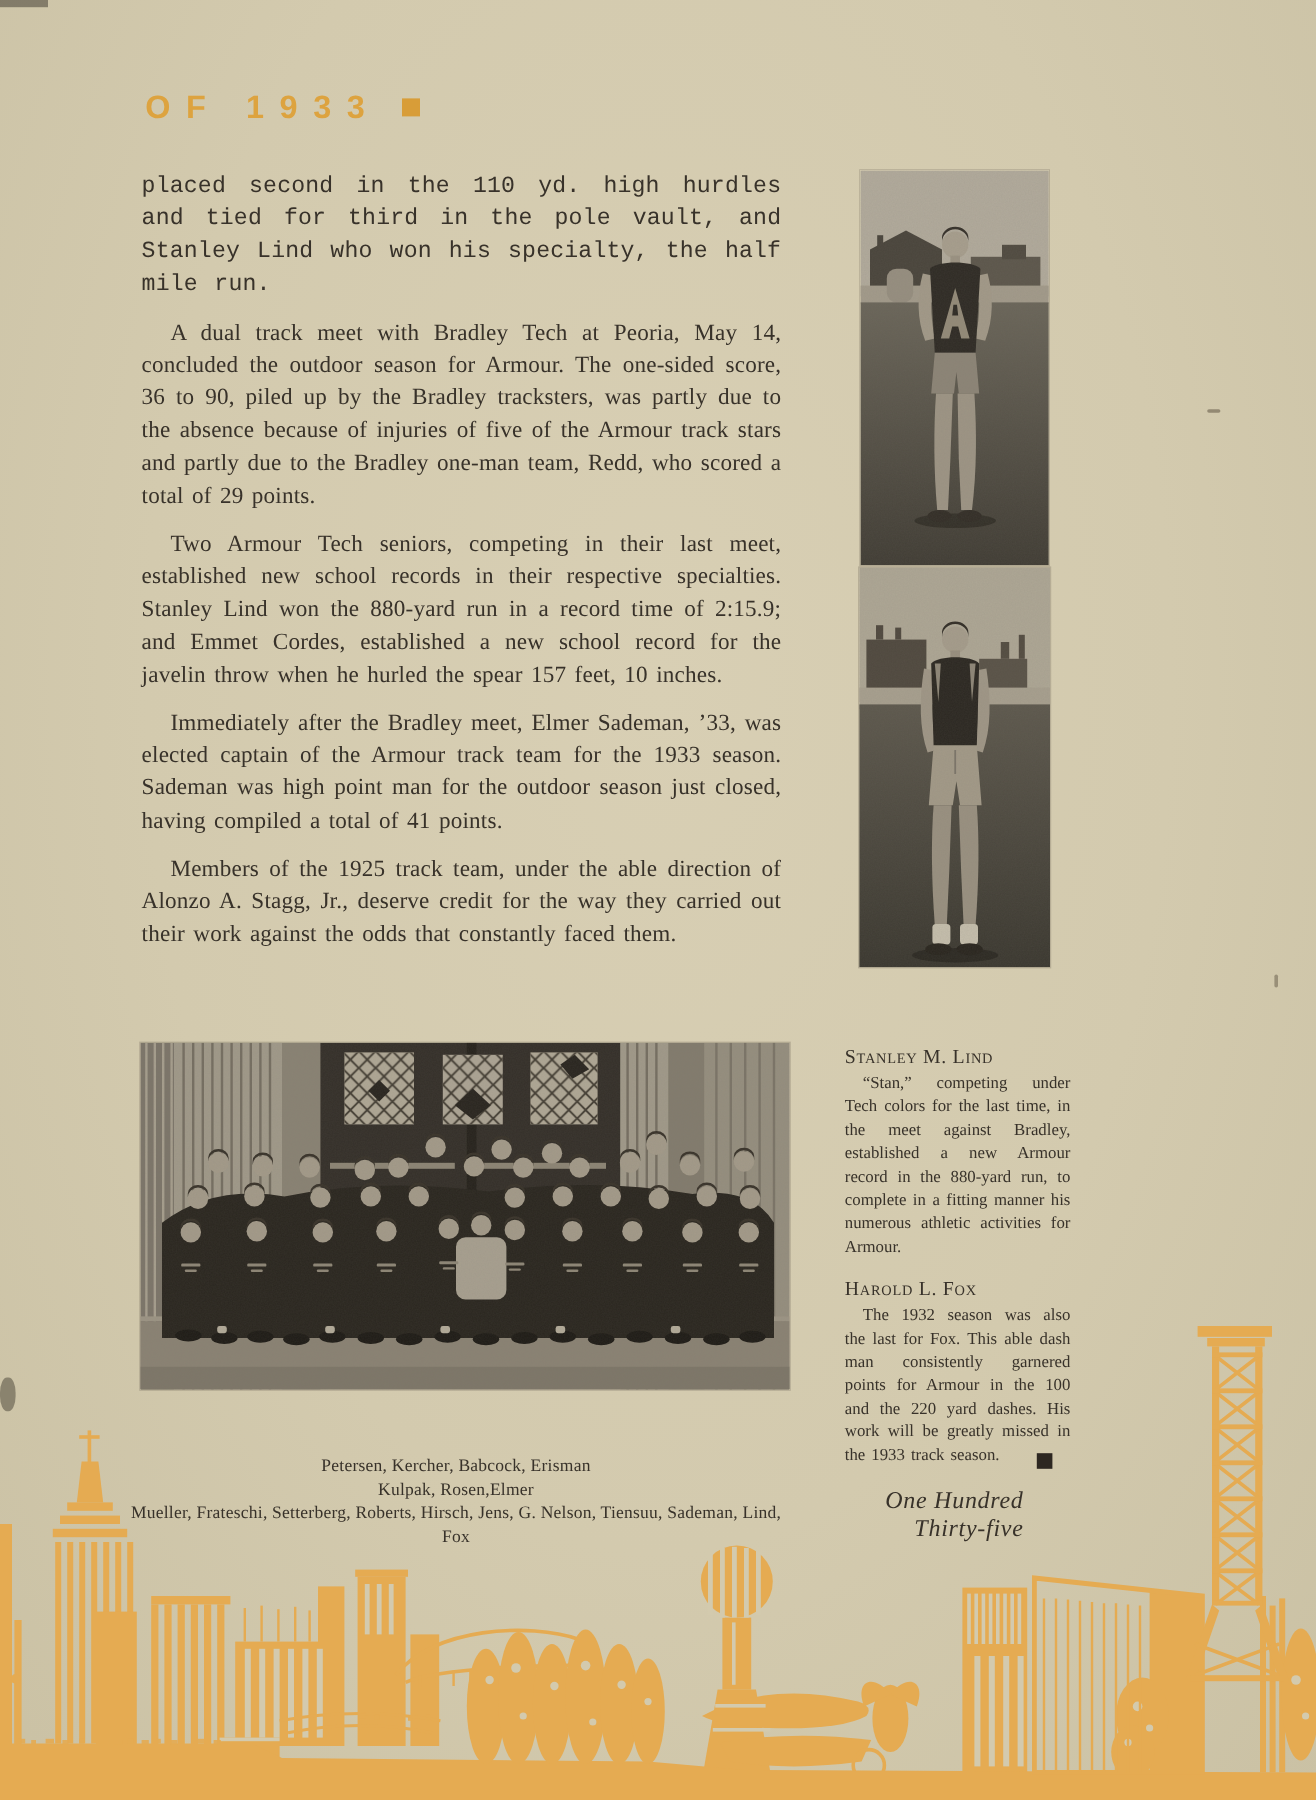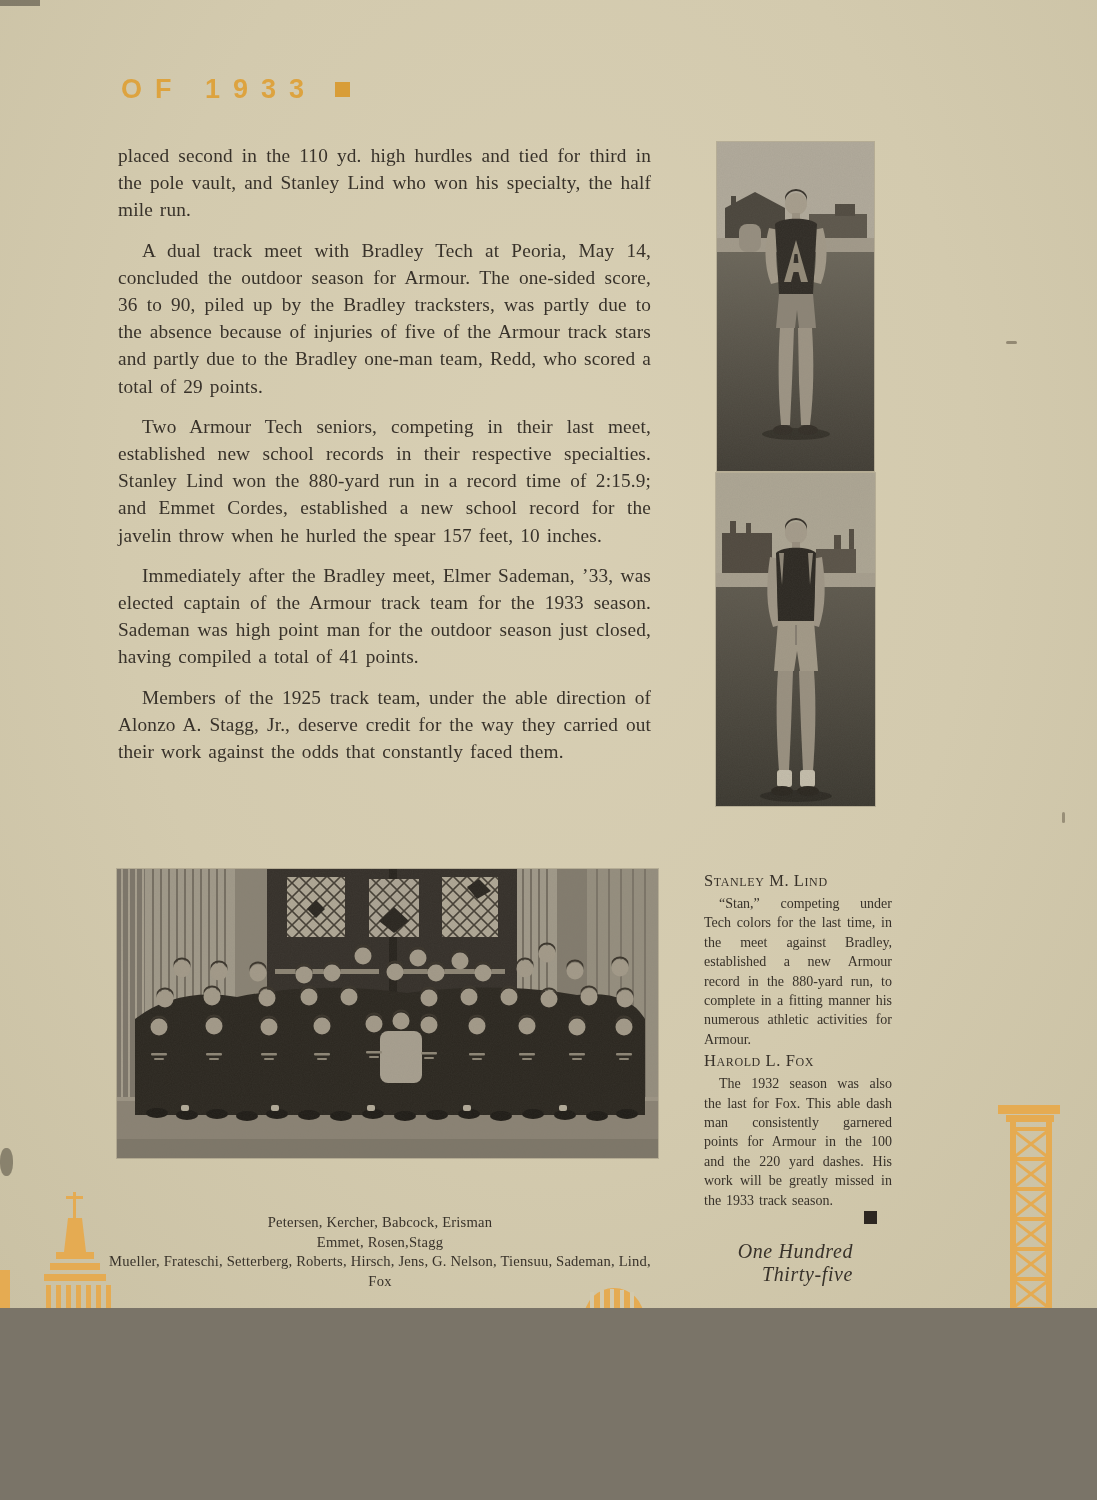--- a/index.html
+++ b/index.html
@@ -1,48 +1,48 @@
 <!DOCTYPE html>
 <html><head>
 <meta charset="utf-8">
 <style>
   html,body{margin:0;padding:0;background:#7a7468;}
   .page{
-    position:relative;width:1097px;height:1308px;overflow:hidden;
+    position:relative;width:1097px;height:1500px;overflow:hidden;
     background:radial-gradient(ellipse at 50% 38%, #d8cfb4 0%, #d3caae 55%, #cac1a4 100%);
     font-family:"Liberation Serif", serif;color:#38322a;
   }
   .abs{position:absolute;}
   
   .hdr{left:121px;top:74px;display:flex;align-items:center;gap:18px;}
   .hdr-title{
     font-family:"Liberation Sans", sans-serif;font-weight:bold;font-size:27px;
     letter-spacing:13px;color:#dda33f;
   }
   .hdr-sq{width:15px;height:15px;background:#d89d38;}
   
   .article{left:118px;top:142px;width:533px;}
   .article p{
     font-size:19.3px;line-height:27.2px;text-align:justify;
     margin:0 0 13px 0;text-indent:24px;word-spacing:2px;letter-spacing:.15px;
   }
-  .article p.first{text-indent:0;}
+  .article p.first{text-indent:0;font-family:Liberation Mono, monospace;}
   
   .photo{box-shadow:0 0 0 1px rgba(90,84,70,.25);}
   .photo svg{display:block;}
   
   .caption{left:104px;top:1168px;width:552px;text-align:center;
     font-size:14.6px;line-height:19.6px;letter-spacing:.2px;margin-top:45px;}
   
   .sidebar{left:704px;top:871px;width:188px;}
   .profile-name{text-align:left;font-variant:small-caps;font-size:16.5px;
     letter-spacing:.6px;margin:0;}
   .profile-text{font-size:14px;line-height:19.4px;text-align:justify;
     margin:3px 0 0 0;text-indent:15px;word-spacing:1.5px;}
-  .profile + .profile{margin-top:2px;}
+  .profile + .profile{margin-top:15px;}
   .end-sq{left:864px;top:1211px;width:13px;height:13px;background:#2d2721;}
   .folio{left:676px;top:1240px;width:177px;text-align:right;
     font-style:italic;font-size:20px;letter-spacing:.6px;}
   
   .corner-mark{left:0;top:0;width:40px;height:6px;background:rgba(40,35,28,.45);}
   .blotch{left:0;top:1148px;width:13px;height:28px;border-radius:45%;
     background:rgba(45,40,32,.42);}
   .speck1{left:1006px;top:341px;width:11px;height:3px;border-radius:2px;
     background:rgba(70,60,45,.45);}
   .speck2{left:1062px;top:812px;width:3px;height:11px;border-radius:2px;
@@ -297,21 +297,21 @@
         <rect x="250" y="236" width="8" height="6" rx="2"></rect>
           <rect x="346" y="236" width="8" height="6" rx="2"></rect>
         <rect x="442" y="236" width="8" height="6" rx="2"></rect>
       </g>
       <rect x="0" y="0" width="541" height="289" filter="url(#grain)" opacity=".45"></rect>
     </svg>
   </div>
 
   <div class="abs caption">
     <div>Petersen, Kercher, Babcock, Erisman</div>
-    <div>Emmet, Rosen,Stagg</div>
+    <div>Kulpak, Rosen,Elmer</div>
     <div>Mueller, Frateschi, Setterberg, Roberts, Hirsch, Jens, G. Nelson, Tiensuu, Sademan, Lind,</div>
     <div>Fox</div>
   </div>
 
   <div class="abs sidebar">
     <div class="profile">
       <p class="profile-name">Stanley M. Lind</p>
       <p class="profile-text">“Stan,” competing under Tech colors for the last time, in the meet against Bradley, established a new Armour record in the 880-yard run, to complete in a fitting manner his numerous athletic activities for Armour.</p>
     </div>
     <div class="profile">

